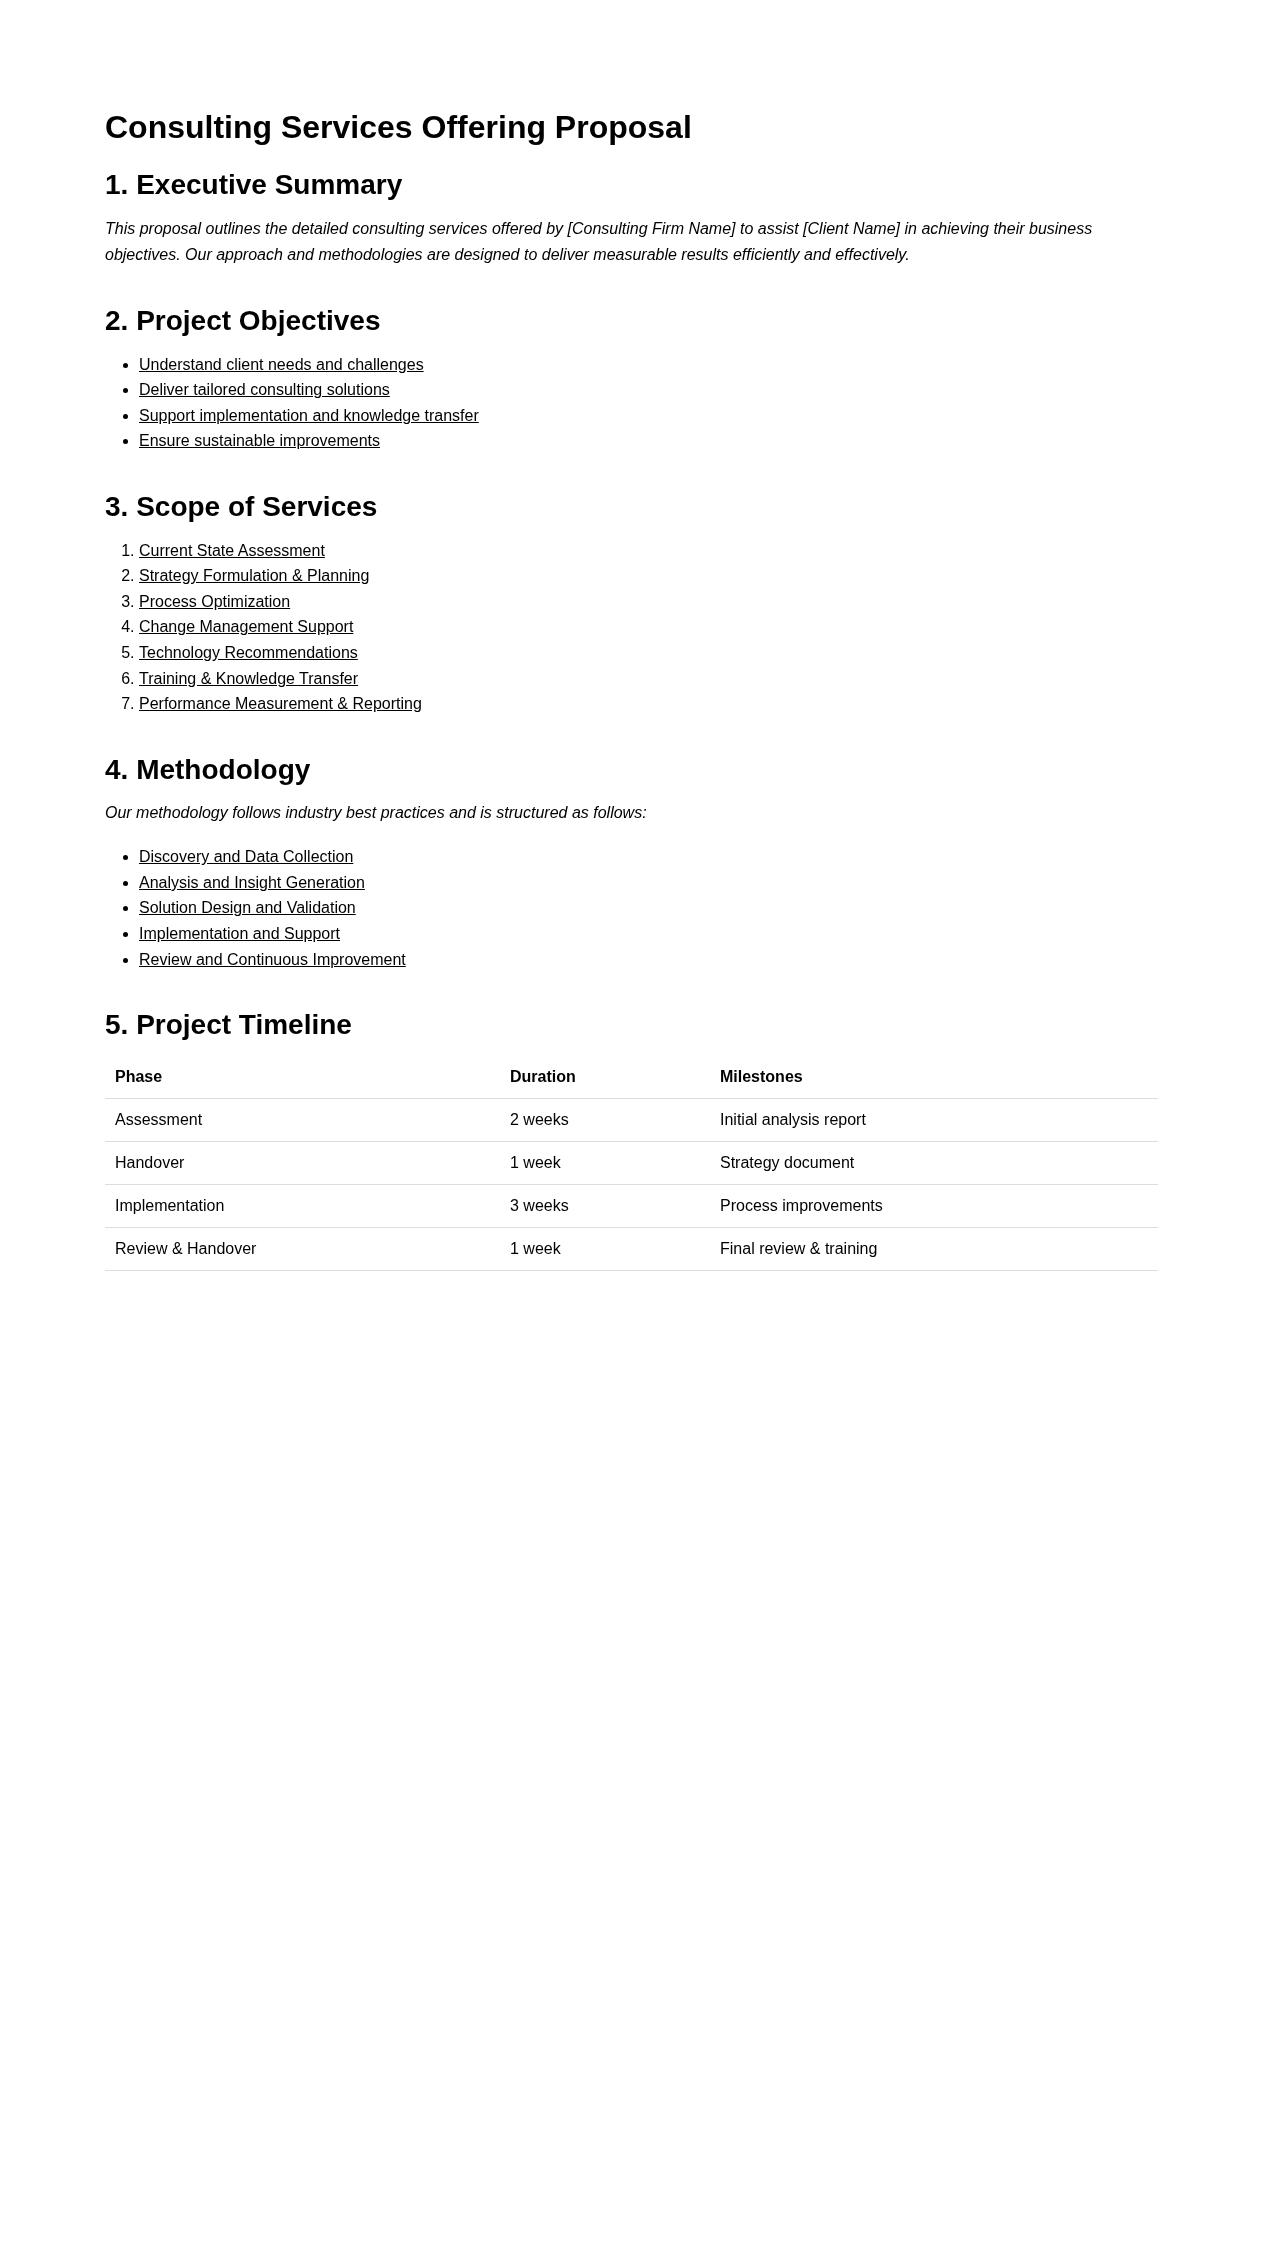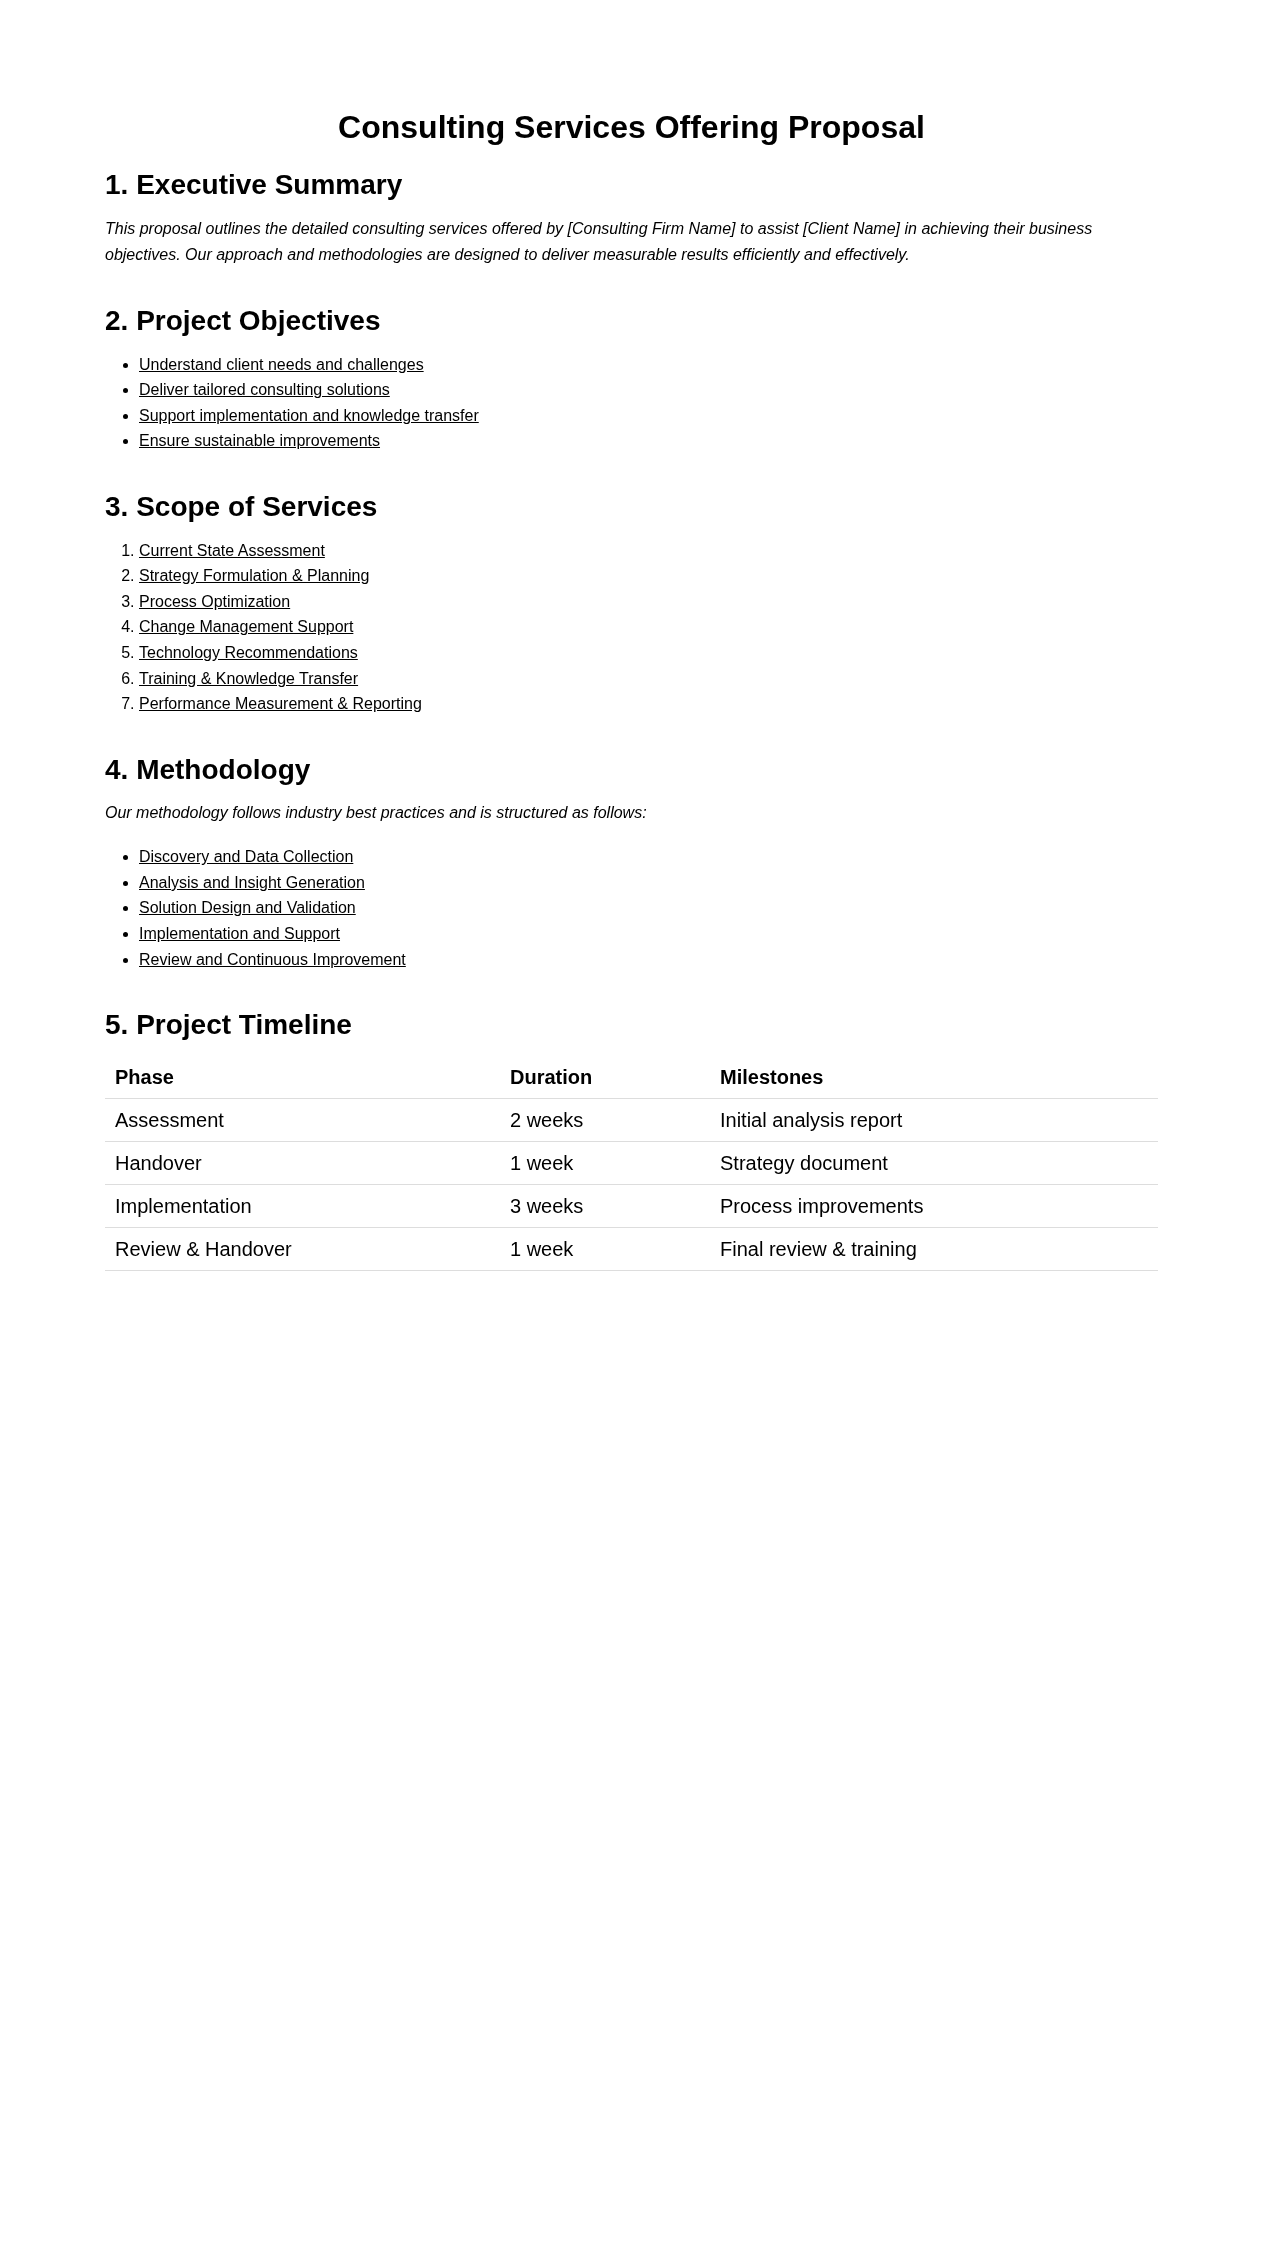--- a/index.html
+++ b/index.html
@@ -15,21 +15,20 @@
     }
     .page {
       padding: 90px 105px 40px 105px;
       max-width: 1053px;
     }
     h1 {
       font-size: 32px;
       font-weight: bold;
       margin: 18px 0 22px 0;
       line-height: 1.2;
-      text-align: center;
     }
     h2 {
       font-size: 28px;
       font-weight: bold;
       margin: 0 0 14px 0;
       line-height: 1.2;
     }
     p {
       font-size: 16px;
       line-height: 26px;
@@ -44,21 +43,21 @@
       line-height: 25.6px;
       margin: 12px;
       padding-left: 22px;
       text-decoration: underline;
     }
     ol { padding-left: 22px; }
     li { margin: 0; }
     table {
       width: 100%;
       border-collapse: collapse;
-      font-size: 20px;
+      font-size: 16px;
       margin-top: 6px;
     }
     th, td {
       text-align: left;
       padding: 10px 10px;
       border-bottom: 1px solid #dddddd;
       line-height: 22px;
     }
     th { font-weight: bold; }
     .col-phase { width: 375px; }

